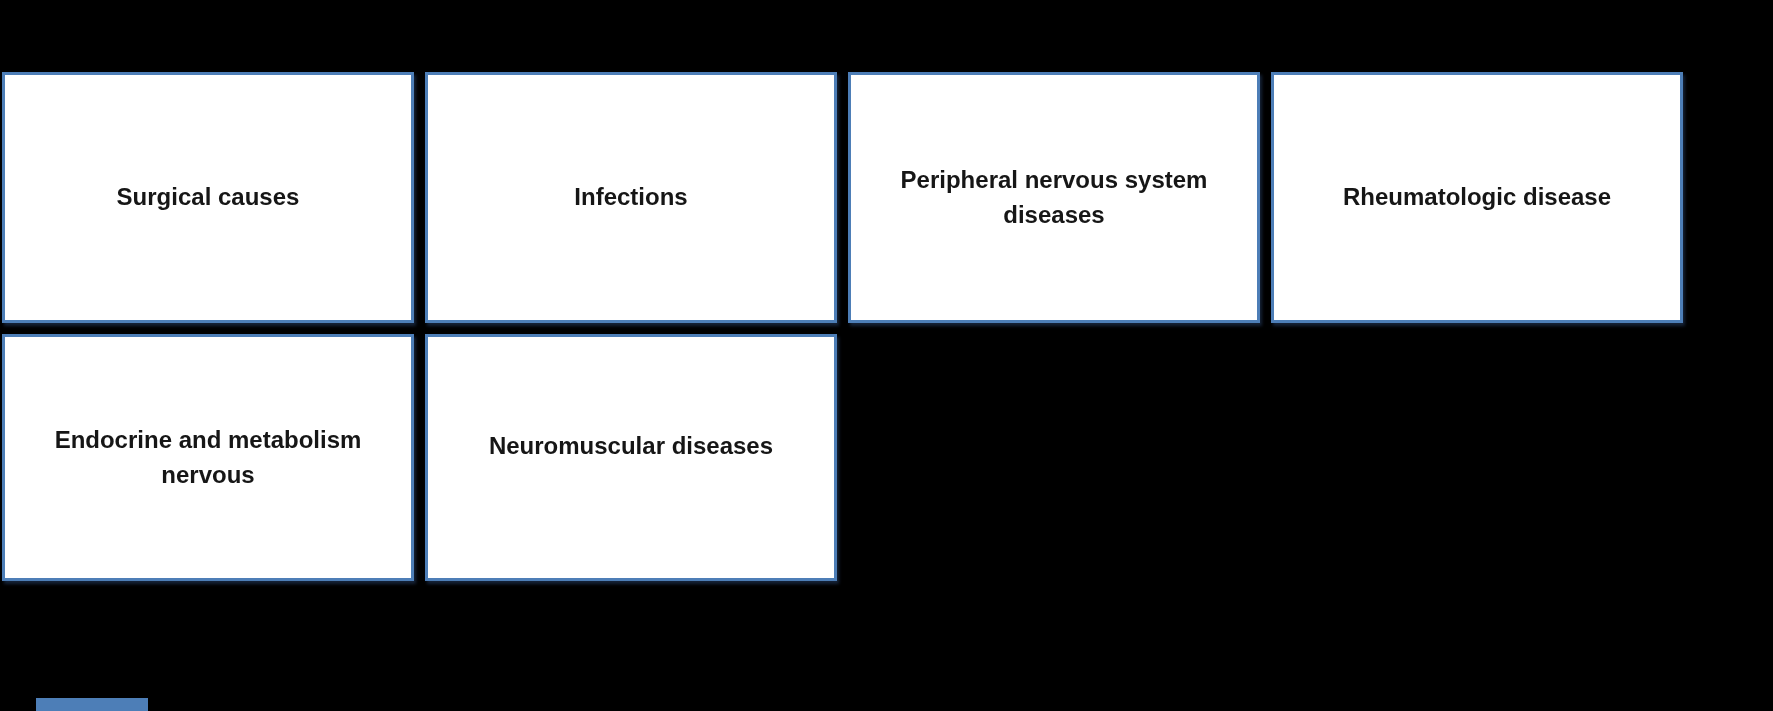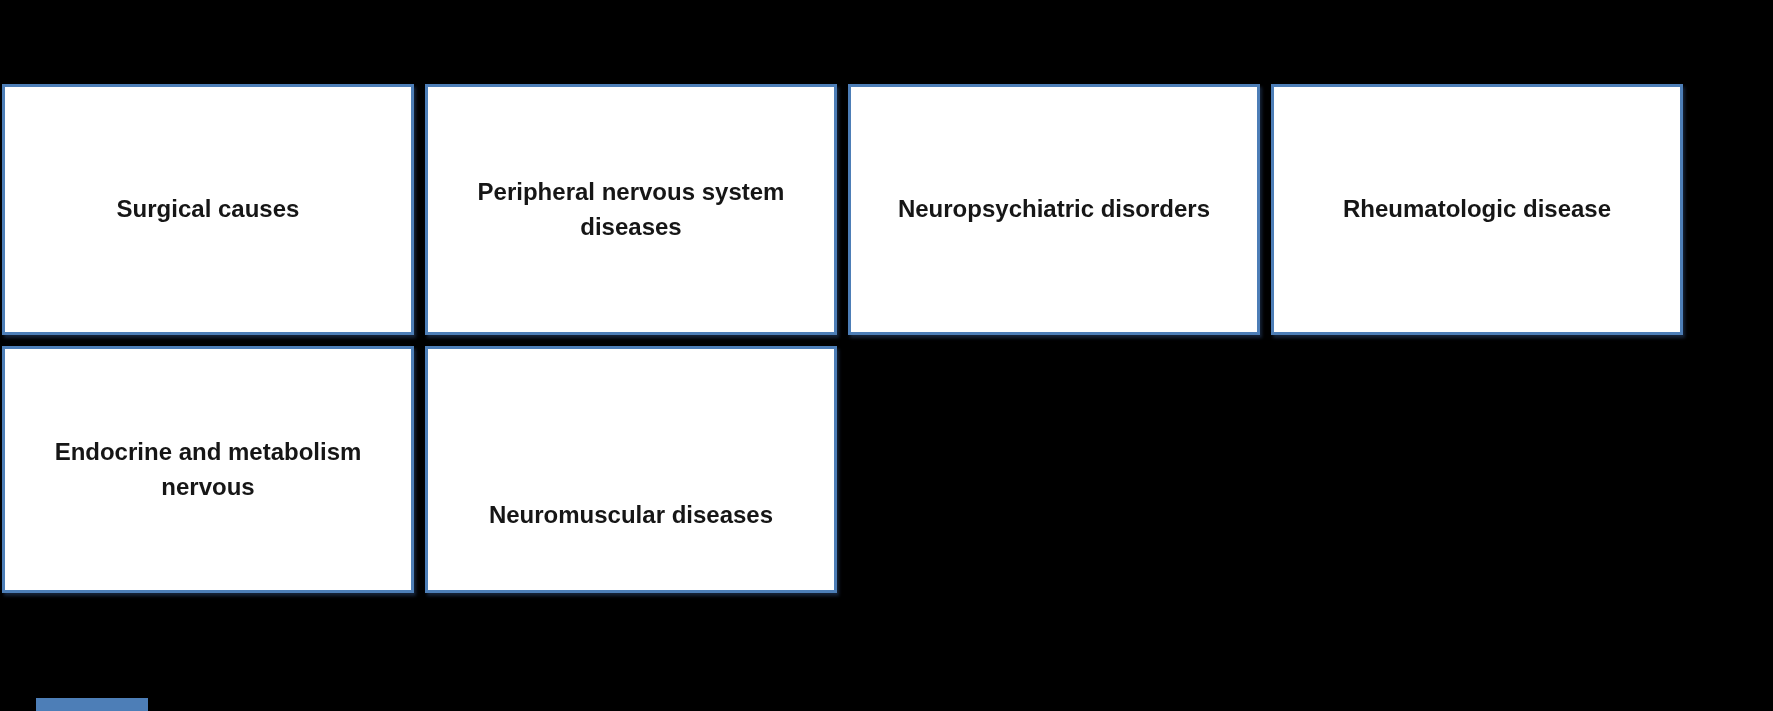--- a/index.html
+++ b/index.html
@@ -18,21 +18,21 @@
     position: absolute;
     left: 0;
     top: 0;
     width: 1773px;
     height: 711px;
     background: #000000;
   }
   .grid {
     position: absolute;
     left: 2px;
-    top: 84px;
+    top: 72px;
     display: grid;
     grid-template-columns: repeat(4, 412px);
     grid-template-rows: 251px 247px;
     column-gap: 39px;
     row-gap: 40px;
     gap: 11px;
   }
   .box {
     box-sizing: border-box;
     background: #ffffff;
@@ -43,21 +43,21 @@
     justify-content: center;
     text-align: center;
     padding: 0 26px;
     font-weight: bold;
     font-size: 24px;
     line-height: 1.42;
     color: #161616;
   }
   
   .box.text-high {
-    align-items: center;
+    align-items: flex-start;
   }
   .box.text-high .box-label {
     margin-top: 92px;
   }
   .fragment {
     position: absolute;
     left: 36px;
     top: 698px;
     width: 112px;
     height: 13px;
@@ -68,29 +68,29 @@
 <body>
 
 <div class="slide">
 
   <div class="grid">
 
     <div class="box">
       <span class="box-label">Surgical causes</span>
     </div>
 
+    <div class="box">
+      <span class="box-label">Infections</span>
+    </div>
 
 
     <div class="box">
       <span class="box-label">Peripheral nervous system diseases</span>
     </div>
 
-    <div class="box">
-      <span class="box-label">Neuropsychiatric disorders</span>
-    </div>
 
     <div class="box">
       <span class="box-label">Rheumatologic disease</span>
     </div>
 
     <div class="box">
       <span class="box-label">Endocrine and metabolism nervous</span>
     </div>
 
     <div class="box text-high">

